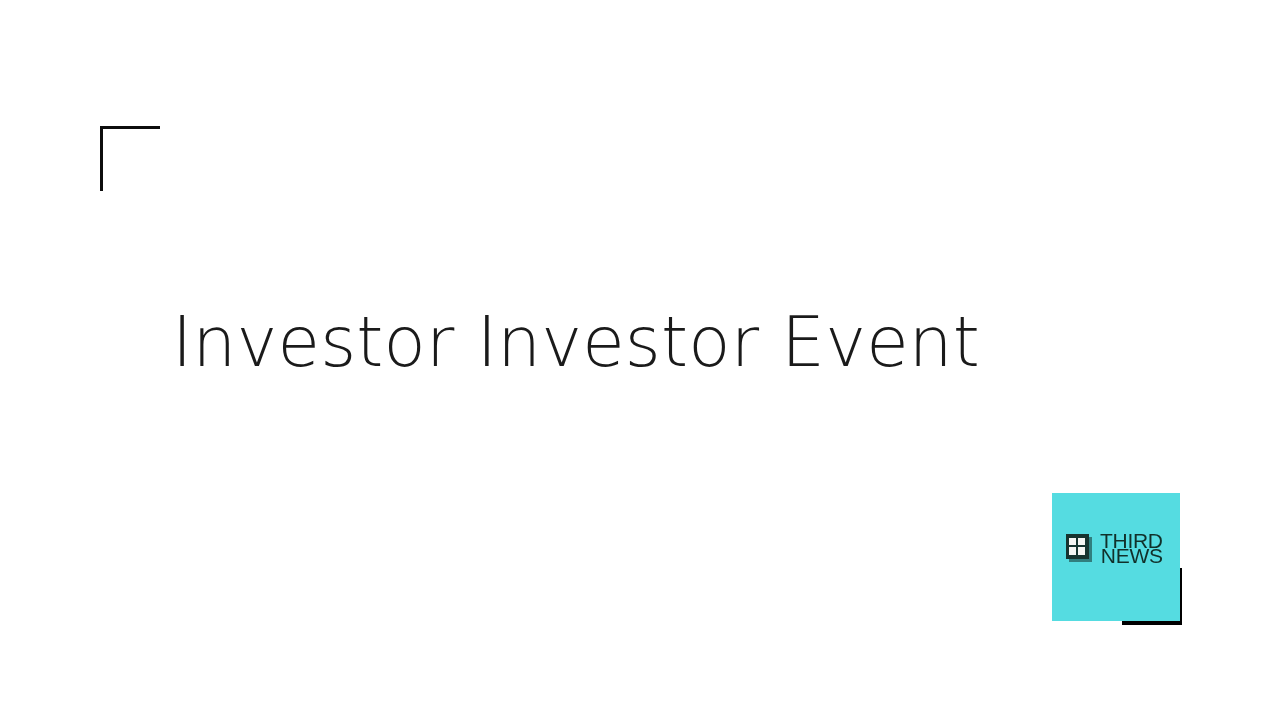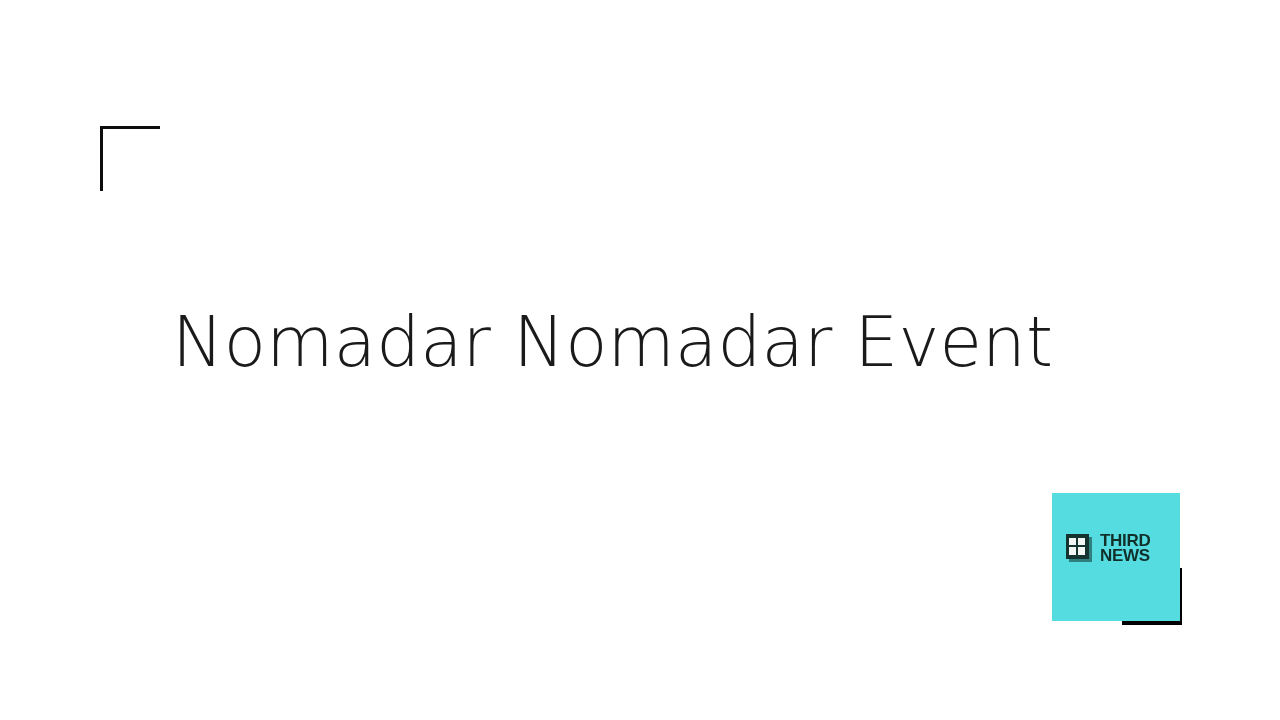--- a/index.html
+++ b/index.html
@@ -114,39 +114,40 @@
     grid-template-columns: 1fr 1fr;
     grid-template-rows: 1fr 1fr;
     gap: 2px;
   }
   #logo-mark .mark-grid span {
     background: #f4f6f3;
     display: block;
   }
   #logo-wordmark {
     font-family: "Liberation Sans", "DejaVu Sans", sans-serif;
-    font-weight: bold;
-    font-size: 17px;
+    font-weight: normal;
+    font-size: 21px;
     line-height: 15px;
     letter-spacing: -0.3px;
     color: #11302a;
     text-transform: uppercase;
+    text-align: right;
   }
   #logo-wordmark .word-line {
     display: block;
   }
 </style>
 </head>
 <body>
 
 <div id="slide">
 
   <div id="corner-bracket-tl"></div>
 
-  <div id="slide-title">Nomadar Nomadar Event</div>
+  <div id="slide-title">Investor Investor Event</div>
 
   <div id="corner-bracket-br-vertical"></div>
   <div id="corner-bracket-br-horizontal"></div>
 
   <div id="logo-badge">
     <div id="logo-lockup">
 
       <div id="logo-mark">
         <span class="mark-shadow"></span>
         <span class="mark-body"></span>

